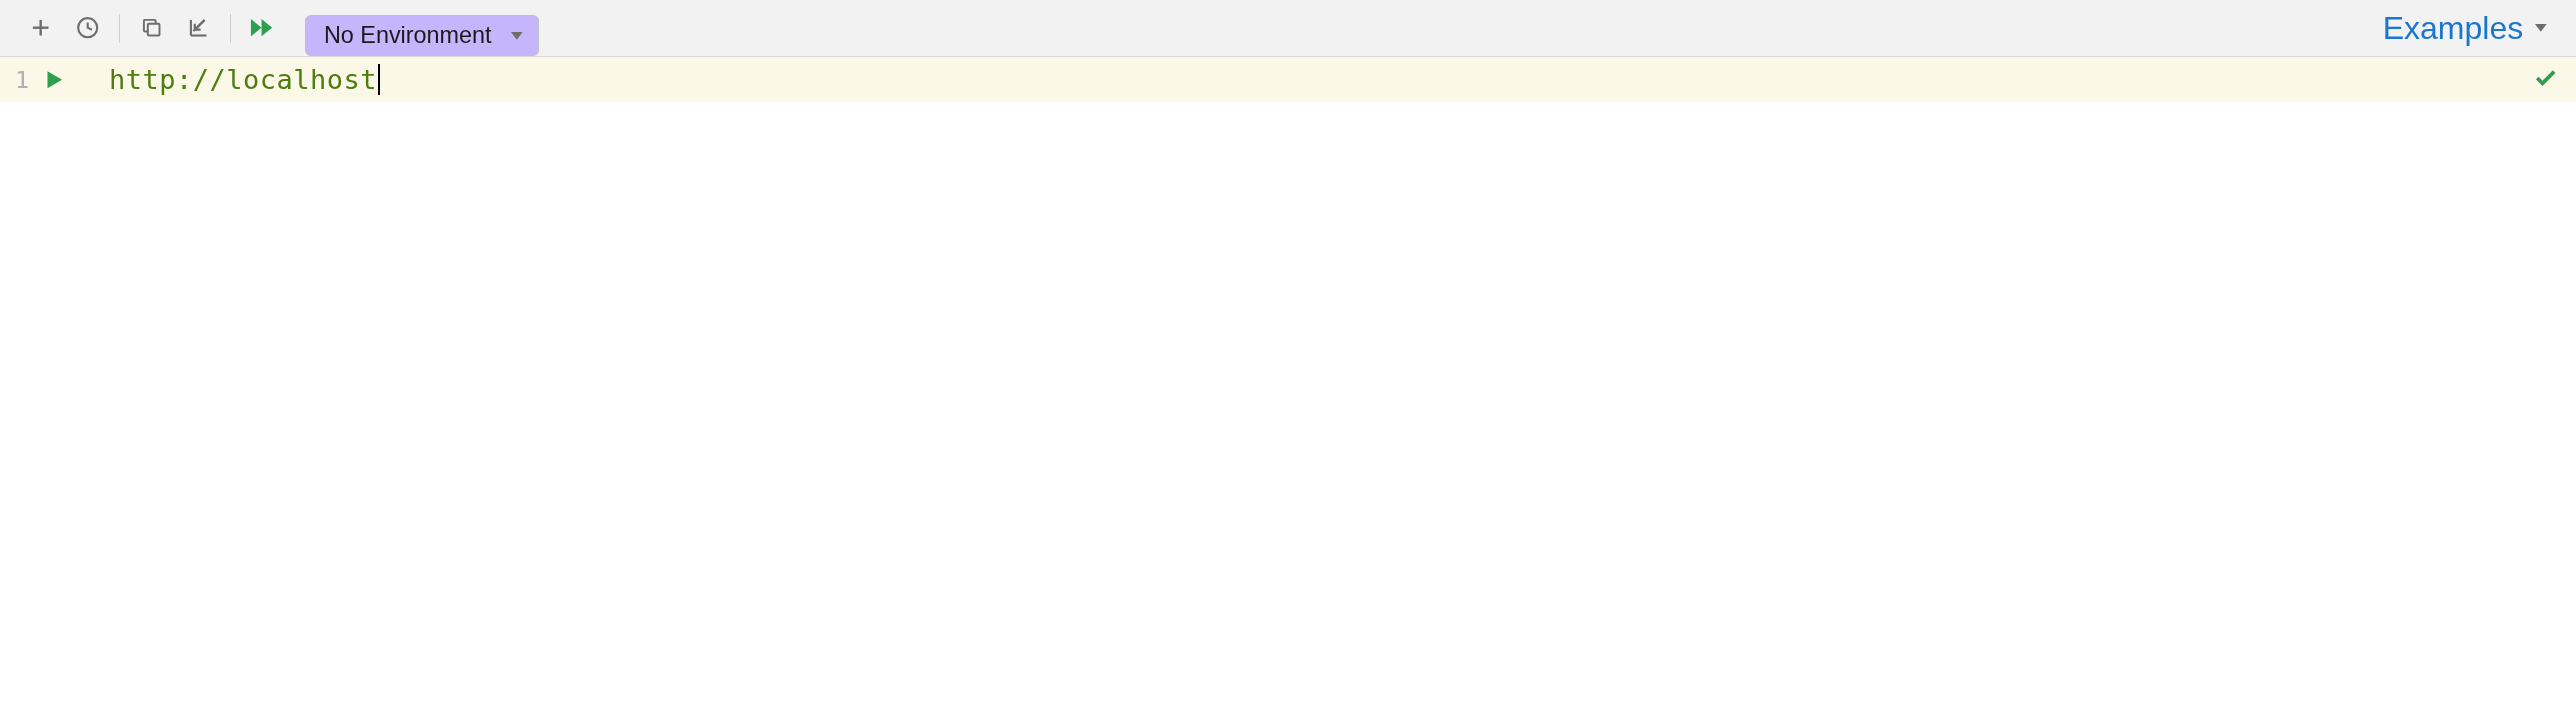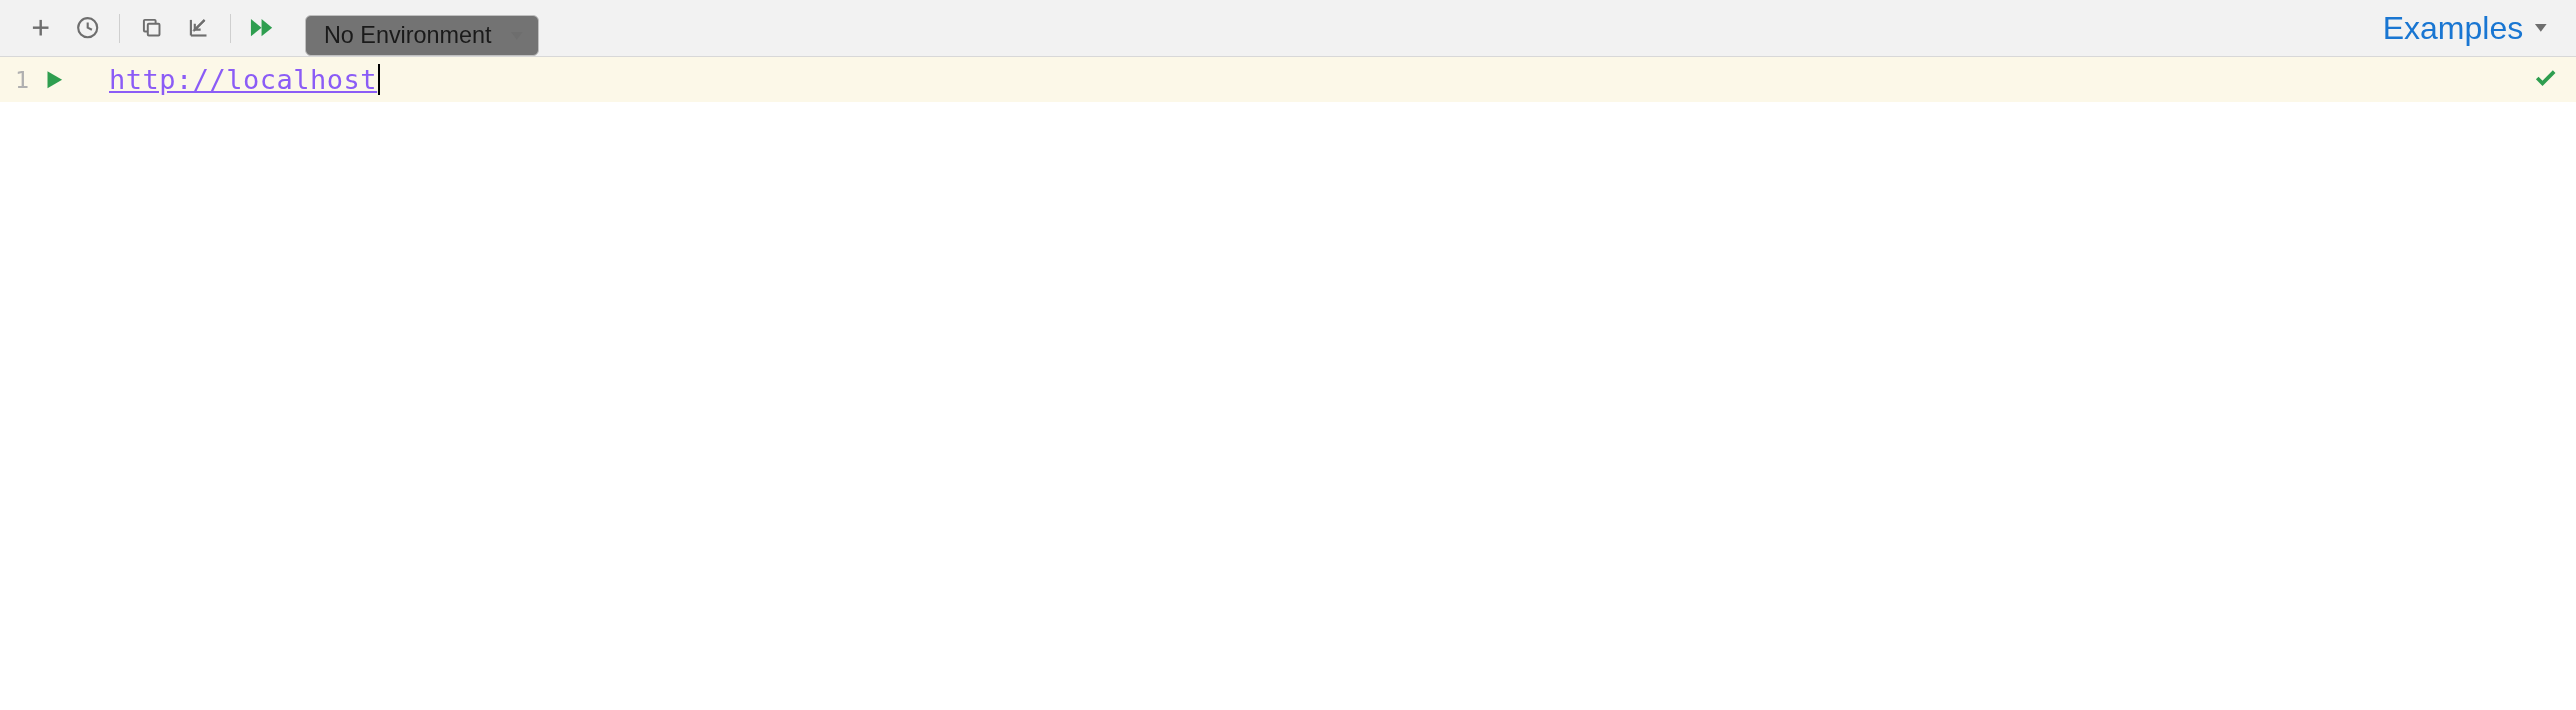--- a/index.html
+++ b/index.html
@@ -38,21 +38,21 @@
     }
     .separator {
       width: 1px;
       height: 29px;
       background: #cfcfcf;
       margin: 0 7.8px;
     }
     .env-dropdown {
       margin-left: 19.5px;
       height: 41px;
-      background: #737373;
+      background: #c4b5fd;
       border: 1px solid #c0c0c0;
       border-radius: 5.9px;
       display: flex;
       align-items: center;
       padding: 0 13.7px 0 17.6px;
       cursor: pointer;
       font-size: 23.4px;
       color: #1a1a1a;
       gap: 17px;
       margin-top: 15px;
@@ -87,22 +87,21 @@
     }
     .gutter-run {
       width: 39px;
       display: flex;
       align-items: center;
       justify-content: center;
     }
     .code-text {
       font-family: "Menlo", "Consolas", monospace;
       font-size: 27px;
-      color: #8b5cf6;
-      text-decoration: underline;
+      color: #4d7c0f;
       margin-left: 35px;
       letter-spacing: 0.5px;
     }
     .cursor-caret {
       display: inline-block;
       width: 2px;
       height: 31px;
       background: #000000;
       vertical-align: middle;
       margin-left: 1px;

